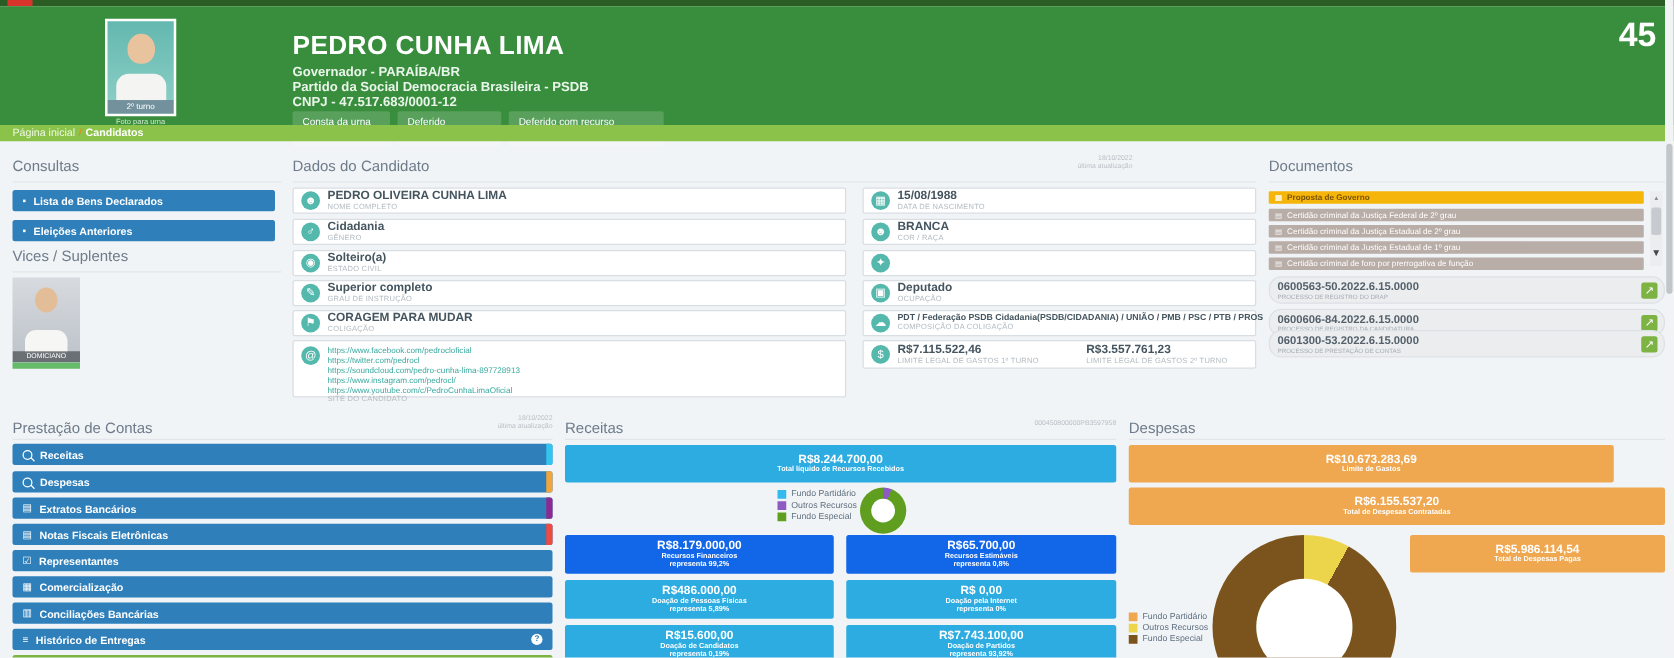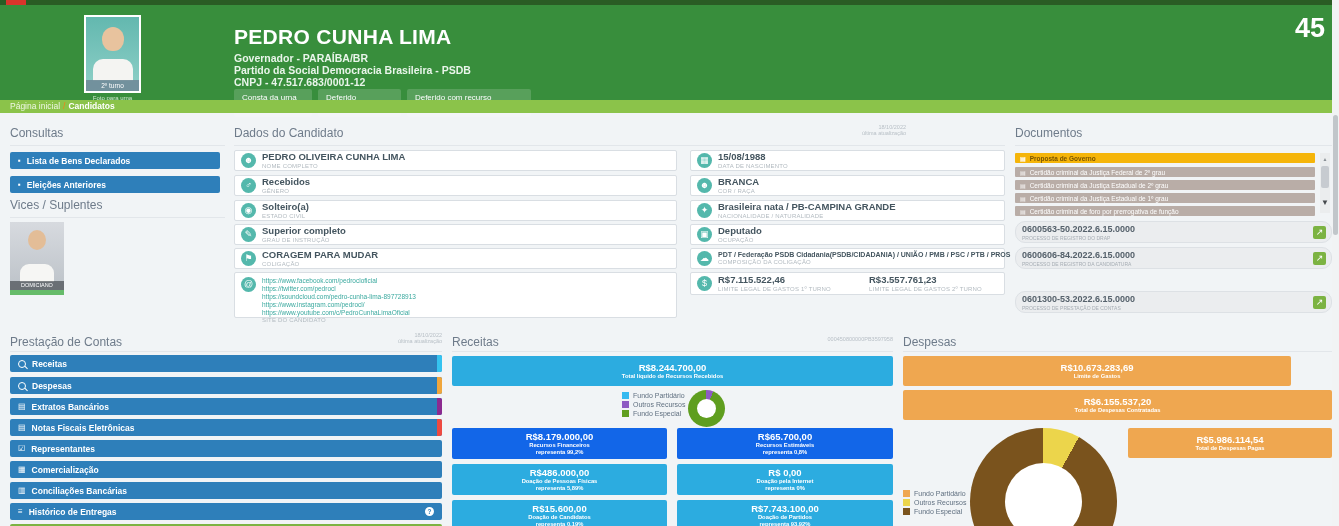--- a/index.html
+++ b/index.html
@@ -162,21 +162,21 @@
 <div class="card" style="left:234px;top:150px;width:443px;height:21px">
   <span class="cicon">☻</span>
   <span class="ctext">
       <span class="cval">PEDRO OLIVEIRA CUNHA LIMA</span>
       <span class="clab">NOME COMPLETO</span>
     </span>
 </div>
 <div class="card" style="left:234px;top:175px;width:443px;height:21px">
   <span class="cicon">♂</span>
   <span class="ctext">
-      <span class="cval">Recebidos</span>
+      <span class="cval">Cidadania</span>
       <span class="clab">GÊNERO</span>
     </span>
 </div>
 <div class="card" style="left:234px;top:200px;width:443px;height:21px">
   <span class="cicon">◉</span>
   <span class="ctext">
       <span class="cval">Solteiro(a)</span>
       <span class="clab">ESTADO CIVIL</span>
     </span>
 </div>
@@ -215,24 +215,20 @@
 </div>
 <div class="card" style="left:690px;top:175px;width:315px;height:21px">
   <span class="cicon">☻</span>
   <span class="ctext">
       <span class="cval">BRANCA</span>
       <span class="clab">COR / RAÇA</span>
     </span>
 </div>
 <div class="card" style="left:690px;top:200px;width:315px;height:21px">
   <span class="cicon">✦</span>
-  <span class="ctext">
-      <span class="cval">Brasileira nata / PB-CAMPINA GRANDE</span>
-      <span class="clab">NACIONALIDADE / NATURALIDADE</span>
-    </span>
 </div>
 <div class="card" style="left:690px;top:224px;width:315px;height:21px">
   <span class="cicon">▣</span>
   <span class="ctext">
       <span class="cval">Deputado</span>
       <span class="clab">OCUPAÇÃO</span>
     </span>
 </div>
 <div class="card" style="left:690px;top:248px;width:315px;height:21px">
   <span class="cicon">☁</span>
@@ -284,21 +280,21 @@
 <div class="proc" style="top:221px">
   <div class="pnum">0600563-50.2022.6.15.0000</div>
   <div class="plab">PROCESSO DE REGISTRO DO DRAP</div>
   <span class="plink">↗</span>
 </div>
 <div class="proc" style="top:247px">
   <div class="pnum">0600606-84.2022.6.15.0000</div>
   <div class="plab">PROCESSO DE REGISTRO DA CANDIDATURA</div>
   <span class="plink">↗</span>
 </div>
-<div class="proc" style="top:291px">
+<div class="proc" style="top:264px">
   <div class="pnum">0601300-53.2022.6.15.0000</div>
   <div class="plab">PROCESSO DE PRESTAÇÃO DE CONTAS</div>
   <span class="plink">↗</span>
 </div>
 
 <div class="abs sect-head" style="left:10px;top:335px">Prestação de Contas</div>
 <div class="abs updated" style="left:345px;top:332px;width:97px">
   <span>18/10/2022</span><br>
   <span>última atualização</span>
 </div>

